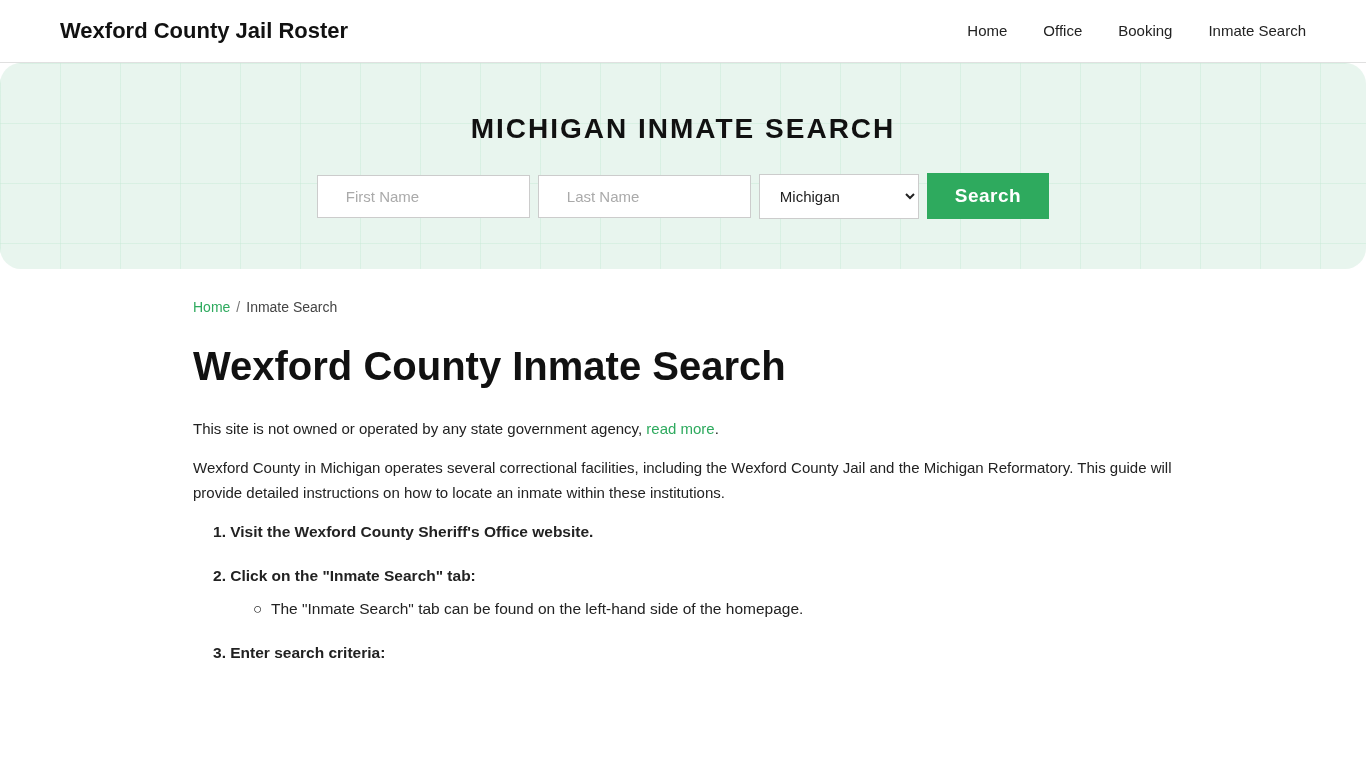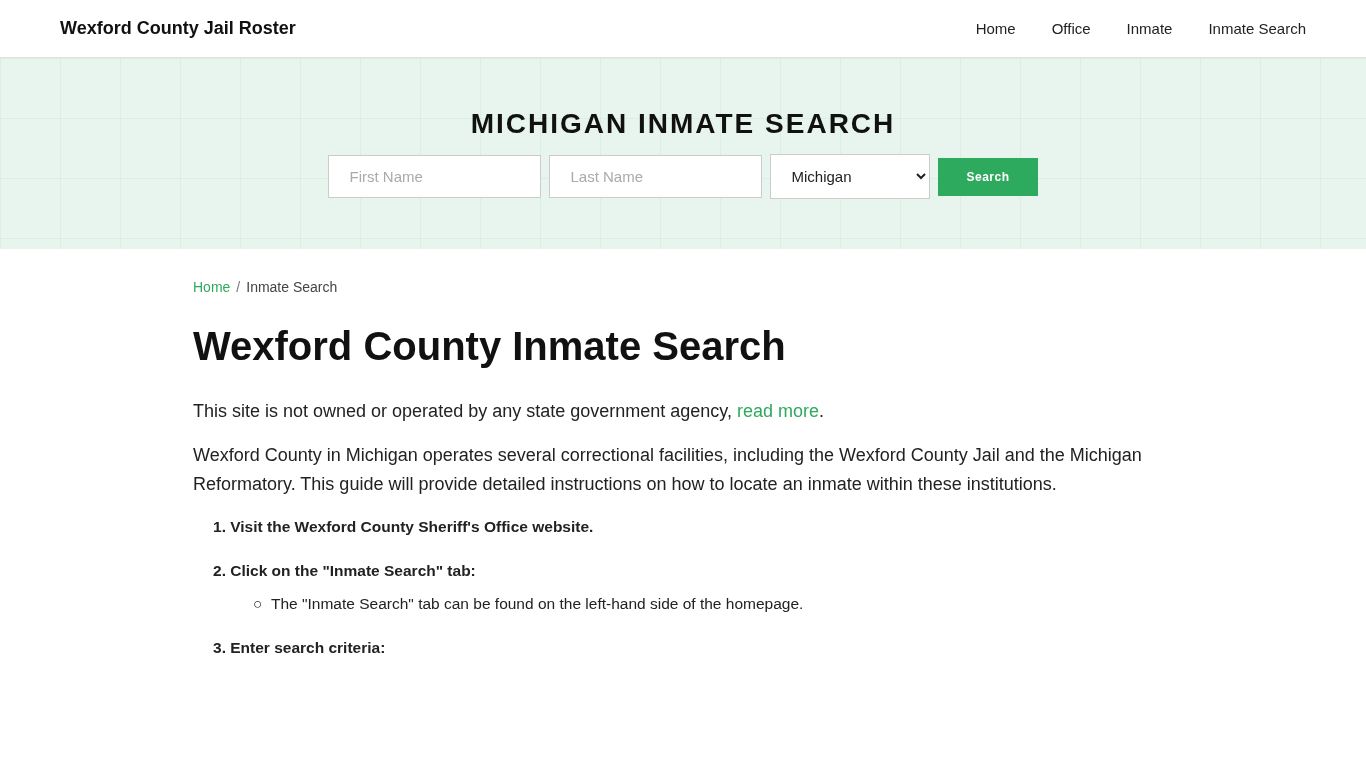--- a/index.html
+++ b/index.html
@@ -21,21 +21,21 @@
     .header {
       display: flex;
       align-items: center;
       justify-content: space-between;
       padding: 18px 60px;
       border-bottom: 1px solid #e0e0e0;
       background: #fff;
     }
 
     .site-title {
-      font-size: 18px;
+      font-size: 22px;
       font-weight: 900;
       color: #111;
       font-family: Arial, sans-serif;
     }
 
     .nav {
       display: flex;
       gap: 36px;
       list-style: none;
     }
@@ -51,40 +51,41 @@
     .hero {
       background-color: #e8f5ee;
       background-image:
         linear-gradient(rgba(200,235,215,0.5) 1px, transparent 1px),
         linear-gradient(90deg, rgba(200,235,215,0.5) 1px, transparent 1px);
       background-size: 60px 60px;
       padding: 50px 20px;
       display: flex;
       flex-direction: column;
       align-items: center;
-      gap: 14px;
+      gap: 28px;
+      border-radius: 21px;
     }
 
     .hero-title {
       font-size: 28px;
       font-weight: 900;
       letter-spacing: 2px;
       color: #111;
       font-family: Arial, sans-serif;
       text-align: center;
     }
 
     .search-form {
       display: flex;
       gap: 8px;
       align-items: center;
     }
 
     .search-form input[type="text"] {
-      padding: 12px 20px;
+      padding: 12px 28px;
       border: 1px solid #ccc;
       font-size: 15px;
       font-family: Arial, sans-serif;
       width: 213px;
       color: #aaa;
       background: #fff;
       outline: none;
     }
 
     .search-form input[type="text"]::placeholder {
@@ -101,21 +102,21 @@
       color: #222;
       outline: none;
       cursor: pointer;
     }
 
     .search-form button {
       padding: 12px 28px;
       background: #2eaa5e;
       color: #fff;
       border: none;
-      font-size: 12px;
+      font-size: 19px;
       font-family: Arial, sans-serif;
       cursor: pointer;
       font-weight: 600;
       letter-spacing: 0.5px;
     }
 
     
     .main-content {
       max-width: 1100px;
       margin: 0 auto;
@@ -151,21 +152,21 @@
       font-size: 40px;
       font-weight: 700;
       color: #111;
       font-family: Arial, sans-serif;
       margin-bottom: 28px;
       line-height: 1.15;
     }
 
     
     .body-text {
-      font-size: 18px;
+      font-size: 15px;
       line-height: 1.65;
       color: #222;
       margin-bottom: 14px;
       font-family: Arial, sans-serif;
     }
 
     .body-text a {
       color: #2eaa5e;
       text-decoration: none;
     }
@@ -226,21 +227,21 @@
   <div class="site-title">Wexford County Jail Roster</div>
   <nav>
     <ul class="nav">
       <li>
         <a href="#">Home</a>
       </li>
       <li>
         <a href="#">Office</a>
       </li>
       <li>
-        <a href="#">Inmate</a>
+        <a href="#">Booking</a>
       </li>
       <li>
         <a href="#">Inmate Search</a>
       </li>
     </ul>
   </nav>
 </header>
 
 <section class="hero">
   <h1 class="hero-title">MICHIGAN INMATE SEARCH</h1>

